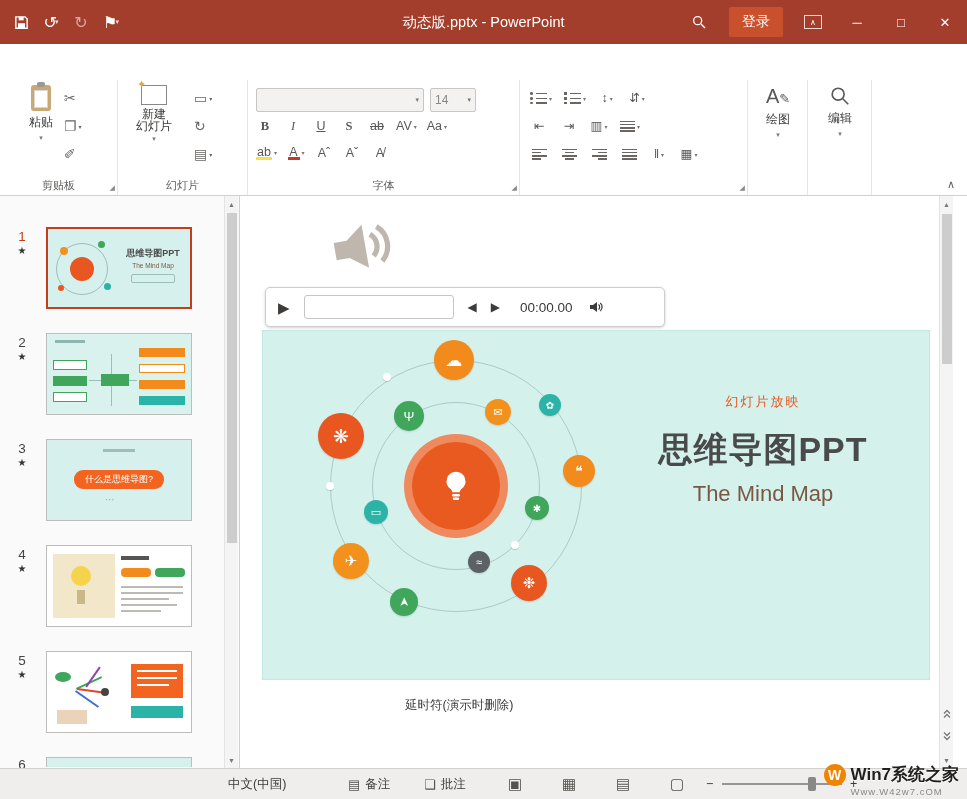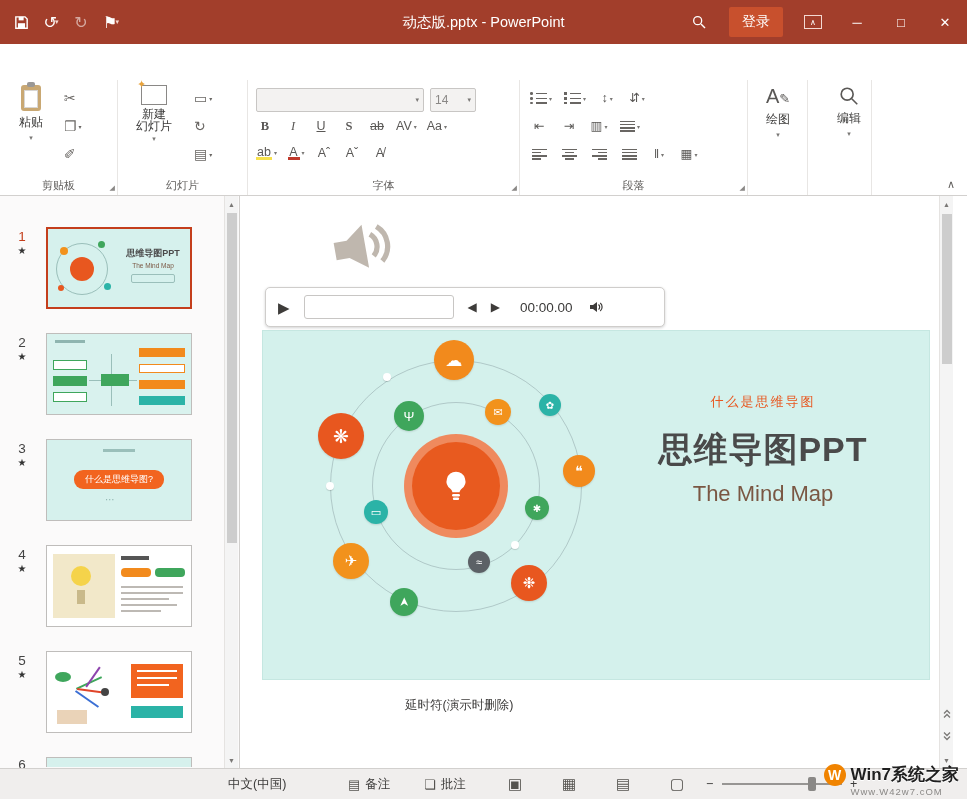--- a/index.html
+++ b/index.html
@@ -154,21 +154,21 @@
       <span class="wbtn">─</span>
       <span class="wbtn">□</span>
       <span class="wbtn">✕</span>
     </div>
   </div>
 
 
   <div class="ribbon">
 
     <div class="rgroup" style="width:118px">
-      <div class="bigbtn" style="left:8px;width:46px">
+      <div class="bigbtn" style="left:18px;width:46px">
         <span class="clipicon"></span>
         <span>粘贴</span>
         <span class="chev2" style="font-size:7px;color:#7A7876">▾</span>
       </div>
       <div class="minirow" style="left:64px;top:10px">
           <span>✂</span>
         </div>
       <div class="minirow" style="left:64px;top:38px">
           <span>❐</span>
           <span class="chev2" style="font-size:6px">▾</span>
@@ -349,34 +349,33 @@
           </span>
         <span class="ric">
             <span class="g">‖</span>
             <span class="chev2">▾</span>
           </span>
         <span class="ric">
             <span class="g">▦</span>
             <span class="chev2">▾</span>
           </span>
       </div>
-      <div class="glabel">段落</div>
       <div class="launcher">◢</div>
     </div>
 
     <div class="rgroup" style="width:60px">
       <div class="bigbtn" style="left:7px;width:46px">
         <span style="font-size:20px;color:#5A5856"><span>A</span><span style="font-size:13px">✎</span></span>
         <span>绘图</span>
         <span class="chev2" style="font-size:7px;color:#7A7876">▾</span>
       </div>
     </div>
 
     <div class="rgroup" style="width:64px">
-      <div class="bigbtn" style="left:18px;width:46px">
+      <div class="bigbtn" style="left:9px;width:46px">
         <svg width="22" height="22" viewBox="0 0 24 24">
             <circle cx="10" cy="10" r="6.5" fill="none" stroke="#5A5856" stroke-width="1.8"></circle>
             <line x1="15" y1="15" x2="21" y2="21" stroke="#5A5856" stroke-width="1.8"></line>
           </svg>
         <span>编辑</span>
         <span class="chev2" style="font-size:7px;color:#7A7876">▾</span>
       </div>
     </div>
 
     <div class="rgroup" style="flex:1;border-right:none">
@@ -539,21 +538,21 @@
         </div>
       <div class="oi" style="left:248px;top:234px;width:36px;height:36px;background:#E8571F;font-size:15px">
           <span>❉</span>
         </div>
 
       <div class="odot" style="left:120px;top:42px;width:8px;height:8px"></div>
       <div class="odot" style="left:63px;top:151px;width:8px;height:8px"></div>
       <div class="odot" style="left:248px;top:210px;width:8px;height:8px"></div>
 
       <div class="stext">
-        <div class="sdept">什么是思维导图</div>
+        <div class="sdept">幻灯片放映</div>
         <div class="stitle">思维导图PPT</div>
         <div class="ssub">The Mind Map</div>
       </div>
     </div>
 
     <div class="delay-note">延时符(演示时删除)</div>
 
     <div class="vscroll">
       <span class="sarr" style="top:1px">▲</span>
       <div class="vthumb" style="top:18px;height:150px"></div>

